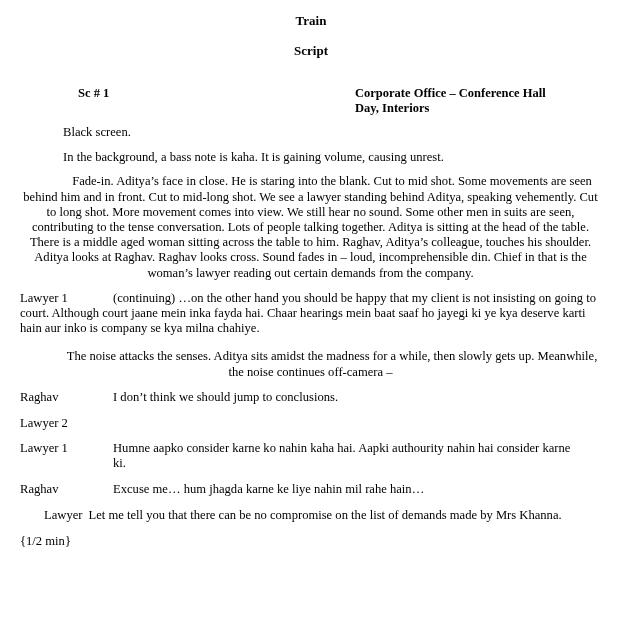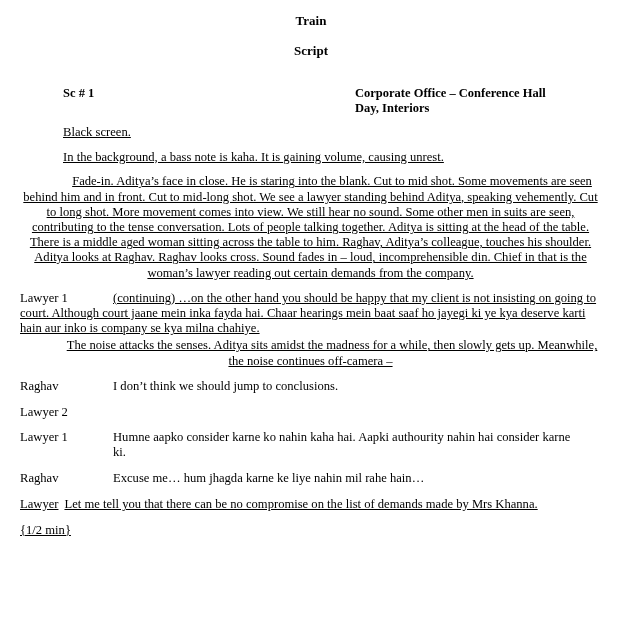--- a/index.html
+++ b/index.html
@@ -42,21 +42,21 @@
   
   .scene-heading {
     margin-top: 28px;
     position: relative;
     height: 30px;
     font-weight: bold;
     font-size: 12.5px;
   }
   .scene-number {
     position: absolute;
-    left: 63px;
+    left: 78px;
     top: 0;
     line-height: 15px;
   }
   .scene-slug {
     position: absolute;
     left: 355px;
     top: 0;
     line-height: 15px;
   }
   .scene-slug-line {
@@ -67,36 +67,35 @@
   
   .body-wrap {
     margin-top: 9px;
     padding-left: 20px;
     padding-right: 19px;
     font-size: 12.6px;
     line-height: 15.2px;
   }
   p {
     margin: 0;
-    text-decoration: underline;
   }
   .action {
     margin-bottom: 9.5px;
   }
   .action.indented {
     text-indent: 43px;
   }
   .action.block {
     margin-bottom: 10px;
     text-align: center;
   }
 
   
   .speech-runon {
-    margin-bottom: 2px;
+    margin-bottom: 13px;
   }
   .runon-name {
     display: inline-block;
     width: 93px;
   }
 
   
   .dialogue {
     display: flex;
     margin-bottom: 10.5px;
@@ -111,20 +110,21 @@
     flex: 1 1 auto;
     line-height: 15.2px;
   }
 
   
   .speech-inline {
     margin-bottom: 10.5px;
   }
   .speech-inline .inline-name {
     margin-right: 6px;
+    margin-left: 24px;
   }
 
   .timing {
     margin-top: 3px;
   }
 </style>
 </head>
 <body>
 
 <div class="page">

